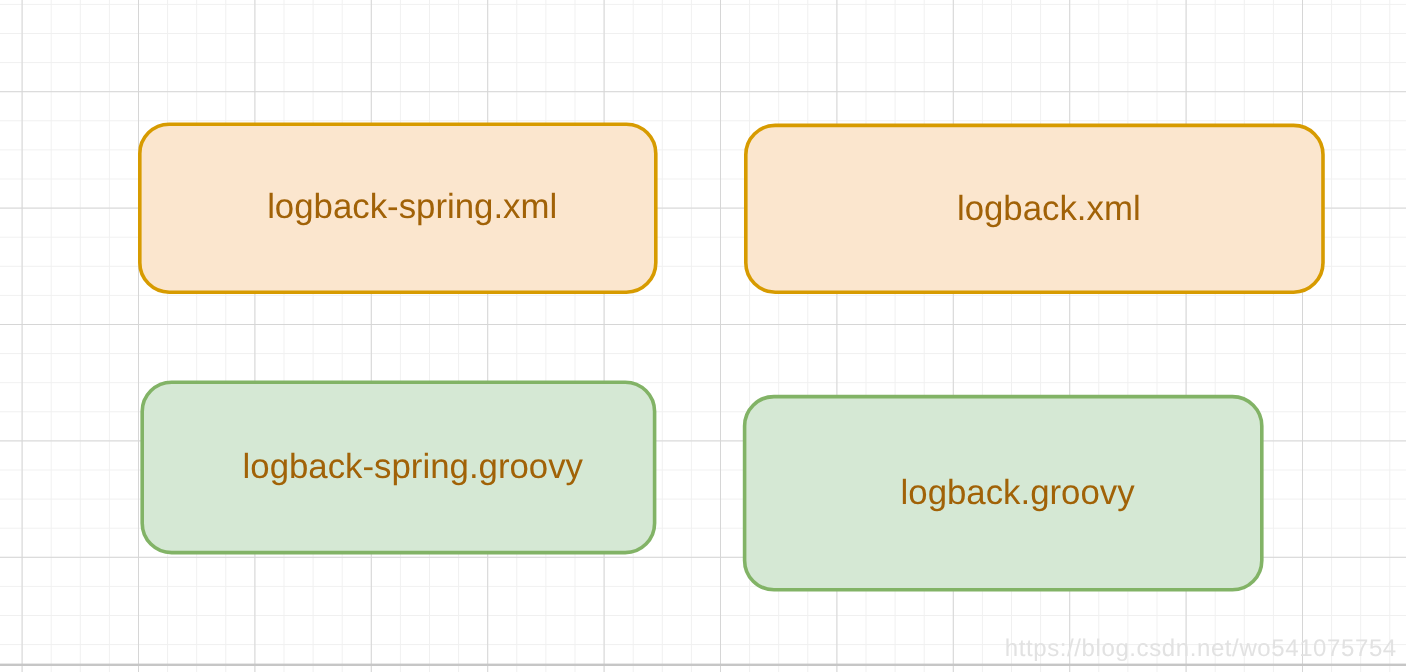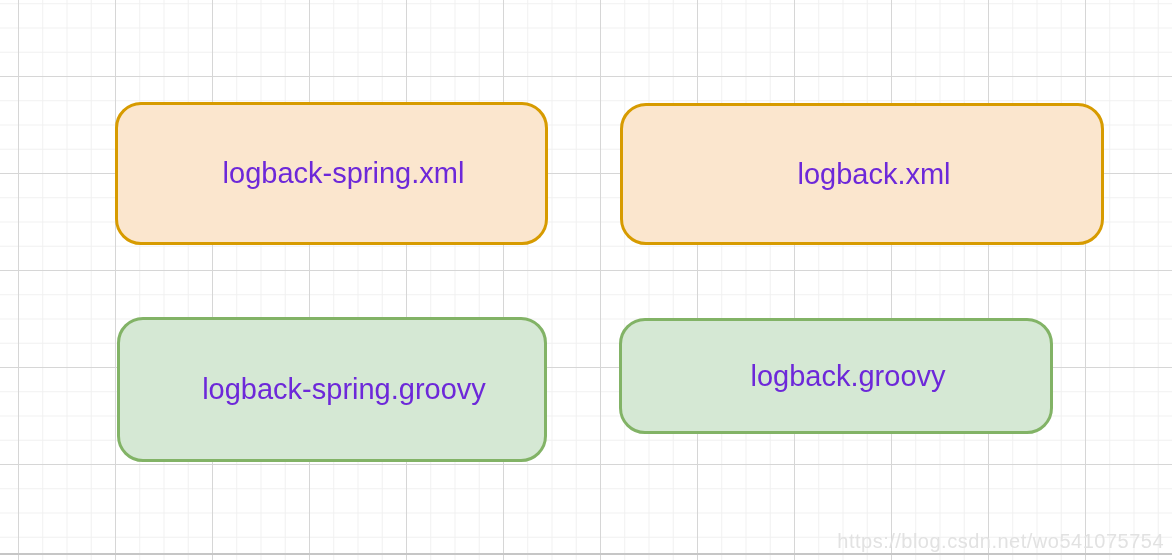--- a/index.html
+++ b/index.html
@@ -34,21 +34,21 @@
   }
 
   .node {
     position: absolute;
     box-sizing: border-box;
     border: 3px solid;
     border-radius: 26px;
     display: flex;
     align-items: center;
     justify-content: center;
-    color: #6d28d9;
+    color: #a16207;
     font-size: 29px;
     line-height: 1.2;
     text-align: center;
     white-space: nowrap;
     padding-left: 24px;
   }
 
   .page-edge {
     position: absolute;
     left: 0;
@@ -77,17 +77,17 @@
 
   <div class="node" style="left: 115px; top: 102px; width: 433px; height: 143px; background-color: rgb(251, 230, 206); border-color: rgb(215, 155, 0);">
       <span>logback-spring.xml</span>
     </div>
     <div class="node" style="left: 620px; top: 103px; width: 484px; height: 142px; background-color: rgb(251, 230, 206); border-color: rgb(215, 155, 0);">
       <span>logback.xml</span>
     </div>
     <div class="node" style="left: 117px; top: 317px; width: 430px; height: 145px; background-color: rgb(213, 232, 212); border-color: rgb(130, 179, 102); align-items: center;">
       <span>logback-spring.groovy</span>
     </div>
-    <div class="node" style="left: 619px; top: 318px; width: 434px; height: 116px; background-color: rgb(213, 232, 212); border-color: rgb(130, 179, 102);">
+    <div class="node" style="left: 619px; top: 329px; width: 434px; height: 164px; background-color: rgb(213, 232, 212); border-color: rgb(130, 179, 102);">
       <span>logback.groovy</span>
     </div>
     <div class="watermark">https://blog.csdn.net/wo541075754</div>
 </div>
 
 </body></html>

